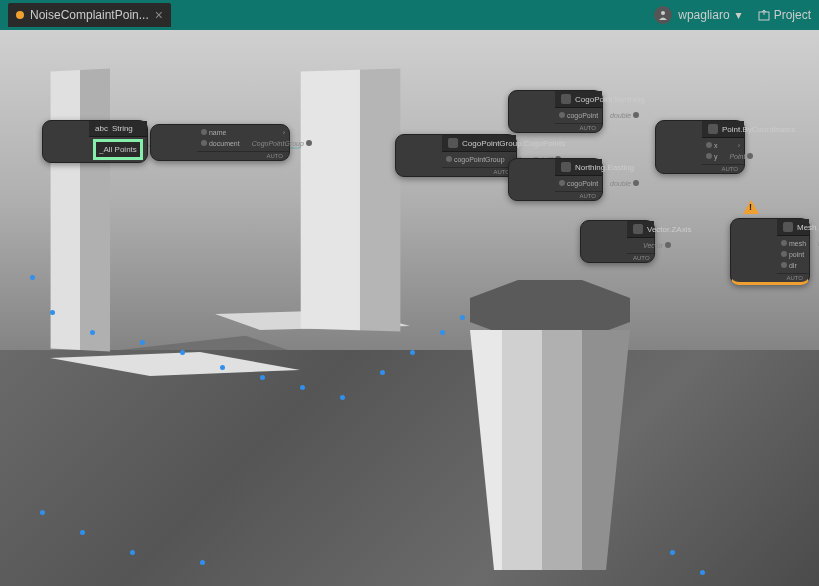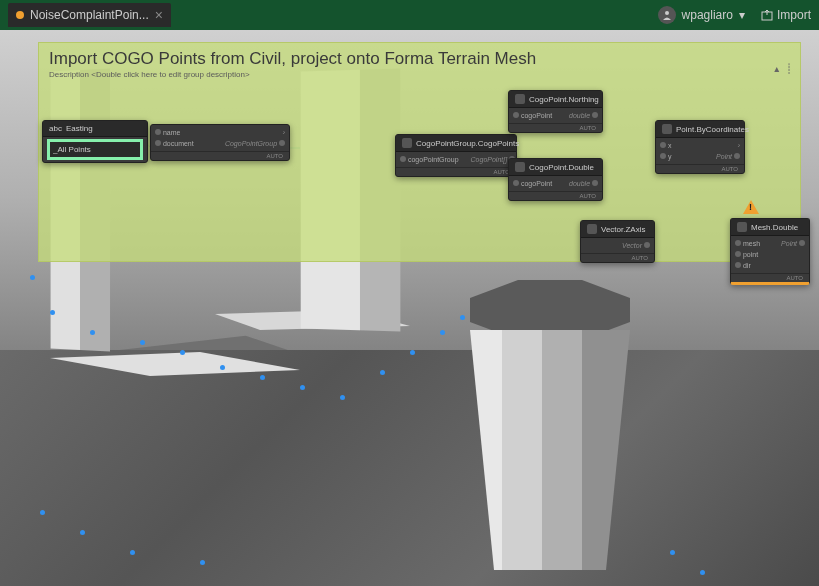--- a/index.html
+++ b/index.html
@@ -1,19 +1,19 @@
 <!DOCTYPE html>
 <html><head>
 <meta charset="utf-8">
 <style>
 * { margin: 0; padding: 0; box-sizing: border-box; font-family: Arial, sans-serif; }
 body { width: 819px; height: 586px; background: #2a2a2a; overflow: hidden; position: relative; }
 
 
-.header { height: 30px; background: #14532d; display: flex; align-items: center; justify-content: space-between; padding: 0 8px; color: #ccc; font-size: 12px; }
+.header { height: 30px; background: #0f766e; display: flex; align-items: center; justify-content: space-between; padding: 0 8px; color: #ccc; font-size: 12px; }
 .tab { display: flex; align-items: center; gap: 6px; background: #2a2a2a; padding: 4px 8px; border-radius: 2px 2px 0 0; }
 .tab .dot { width: 8px; height: 8px; background: #f0a030; border-radius: 50%; }
 .tab .close { color: #888; cursor: pointer; font-size: 14px; }
 .header-right { display: flex; align-items: center; gap: 16px; }
 .user { display: flex; align-items: center; gap: 6px; }
 .avatar { width: 18px; height: 18px; background: #555; border-radius: 50%; display: flex; align-items: center; justify-content: center; }
 .export { display: flex; align-items: center; gap: 4px; cursor: pointer; }
 
 
 .canvas { position: absolute; top: 30px; left: 0; right: 0; bottom: 0; background: linear-gradient(to bottom, #d0d0d0 0%, #b0b0b0 30%, #808080 60%, #606060 100%); overflow: hidden; }
@@ -35,21 +35,21 @@
 
 .dot3d { position: absolute; width: 5px; height: 5px; background: #3090f0; border-radius: 50%; }
 
 
 .group { position: absolute; top: 12px; left: 38px; right: 18px; height: 220px; background: rgba(198, 222, 120, 0.75); border: 1px solid rgba(180, 200, 100, 0.9); padding: 6px 10px; }
 .group-title { color: #3a3a3a; font-size: 17px; font-weight: 400; }
 .group-desc { color: #5a5a5a; font-size: 8px; margin-top: 1px; }
 .group-handle { position: absolute; right: 6px; top: 20px; color: #666; font-size: 10px; letter-spacing: 2px; }
 
 
-.node { position: absolute; background: #3a3a3a; border: 1px solid #222; border-radius: 3px; color: #ccc; font-size: 8px; box-shadow: 0 2px 6px rgba(0,0,0,0.4); }
+.node { position: absolute; background: #3a3a3a; border: 1px solid #222; border-radius: 9px; color: #ccc; font-size: 8px; box-shadow: 0 2px 6px rgba(0,0,0,0.4); padding-left: 46px; }
 .node-header { background: #2a2a2a; padding: 3px 6px; display: flex; align-items: center; gap: 4px; border-bottom: 1px solid #1a1a1a; white-space: nowrap; }
 .node-header .nicon { width: 10px; height: 10px; background: #555; border-radius: 2px; flex-shrink: 0; }
 .node-body { padding: 2px 4px; }
 .node-row { display: flex; justify-content: space-between; align-items: center; padding: 2px 0; gap: 12px; }
 .port-label { font-size: 7px; color: #aaa; white-space: nowrap; }
 .port-type { font-size: 7px; color: #888; font-style: italic; white-space: nowrap; }
 .port { width: 6px; height: 6px; background: #666; border-radius: 50%; display: inline-block; }
 .node-footer { text-align: right; font-size: 6px; color: #888; padding: 1px 6px; border-top: 1px solid #2a2a2a; }
 
 
@@ -85,21 +85,21 @@
           </svg>
       </span>
       <span>wpagliaro</span>
       <span>▾</span>
     </div>
     <div class="export">
       <svg width="12" height="12" viewBox="0 0 12 12">
           <rect x="1" y="3" width="10" height="8" fill="none" stroke="#ccc"></rect>
           <path d="M6 1 L6 6 M4 3 L6 1 L8 3" stroke="#ccc" fill="none"></path>
         </svg>
-      <span>Import</span>
+      <span>Project</span>
     </div>
   </div>
 </div>
 
 <div class="canvas">
 
   <div class="terrain">
     <div class="poly" style="--clip:0 60%, 30% 55%, 50% 65%, 80% 58%, 100% 62%, 100% 100%, 0 100%; left:0; top:0; width:100%; height:100%; background:#707070;"></div>
     <div class="poly" style="--clip:0 0, 100% 0, 100% 100%, 0 100%; left:0; top:320px; width:100%; height:240px; background:linear-gradient(135deg,#6a6a6a,#555,#6a6a6a,#4a4a4a);"></div>
     <div class="poly" style="--clip:10% 40%, 40% 35%, 60% 50%, 30% 55%; left:0; top:280px; width:500px; height:120px; background:#e0e0e0;"></div>
@@ -141,30 +141,25 @@
     <path d="M478 118 Q500 100 500 90 Q500 80 510 80" stroke="#7aa" fill="none" stroke-width="1.2"></path>
     <path d="M478 118 Q500 130 500 140 Q500 150 510 150" stroke="#7aa" fill="none" stroke-width="1.2"></path>
     <path d="M580 80 Q620 80 640 105 Q650 115 660 110" stroke="#7aa" fill="none" stroke-width="1.2"></path>
     <path d="M580 150 Q620 150 640 125 Q650 115 660 118" stroke="#7aa" fill="none" stroke-width="1.2"></path>
     <path d="M720 112 Q760 112 770 210" stroke="#6bd0ff" fill="none" stroke-width="1.2"></path>
     <path d="M640 208 Q700 208 738 220" stroke="#6bd0ff" fill="none" stroke-width="1.2"></path>
     <path d="M800 215 Q810 300 720 400 Q650 480 690 556" stroke="#6bd0ff" fill="none" stroke-width="1.2"></path>
     <path d="M420 220 Q600 220 738 212" stroke="#6bd0ff" fill="none" stroke-width="1.2"></path>
   </svg>
 
-  <div class="group">
-    <div class="group-title">Import COGO Points from Civil, project onto Forma Terrain Mesh</div>
-    <div class="group-desc">Description &lt;Double click here to edit group description&gt;</div>
-    <div class="group-handle">▴ ┊</div>
-  </div>
 
   <div class="node string-node">
     <div class="node-header">
         <span>abc</span> 
-        <span>Easting</span>
+        <span>String</span>
       </div>
     <div class="node-body">
       <input type="text" value="_All Points" style="">
     </div>
   </div>
 
   <div class="node" style="left:150px;top:94px;width:140px">
     <div class="node-body">
       <div class="node-row">
           <span class="port-label"><span class="port"></span> <span>name</span></span>
@@ -202,21 +197,21 @@
           <span class="port-label"><span class="port"></span> <span>cogoPoint</span></span>
           <span class="port-type"><span>double</span> <span class="port"></span></span>
         </div>
     </div>
     <div class="node-footer">AUTO</div>
   </div>
 
   <div class="node" style="left:508px;top:128px;width:95px">
     <div class="node-header">
         <span class="nicon"></span>
-        <span>CogoPoint.Double</span>
+        <span>Northing.Easting</span>
       </div>
     <div class="node-body">
       <div class="node-row">
           <span class="port-label"><span class="port"></span> <span>cogoPoint</span></span>
           <span class="port-type"><span>double</span> <span class="port"></span></span>
         </div>
     </div>
     <div class="node-footer">AUTO</div>
   </div>
 

